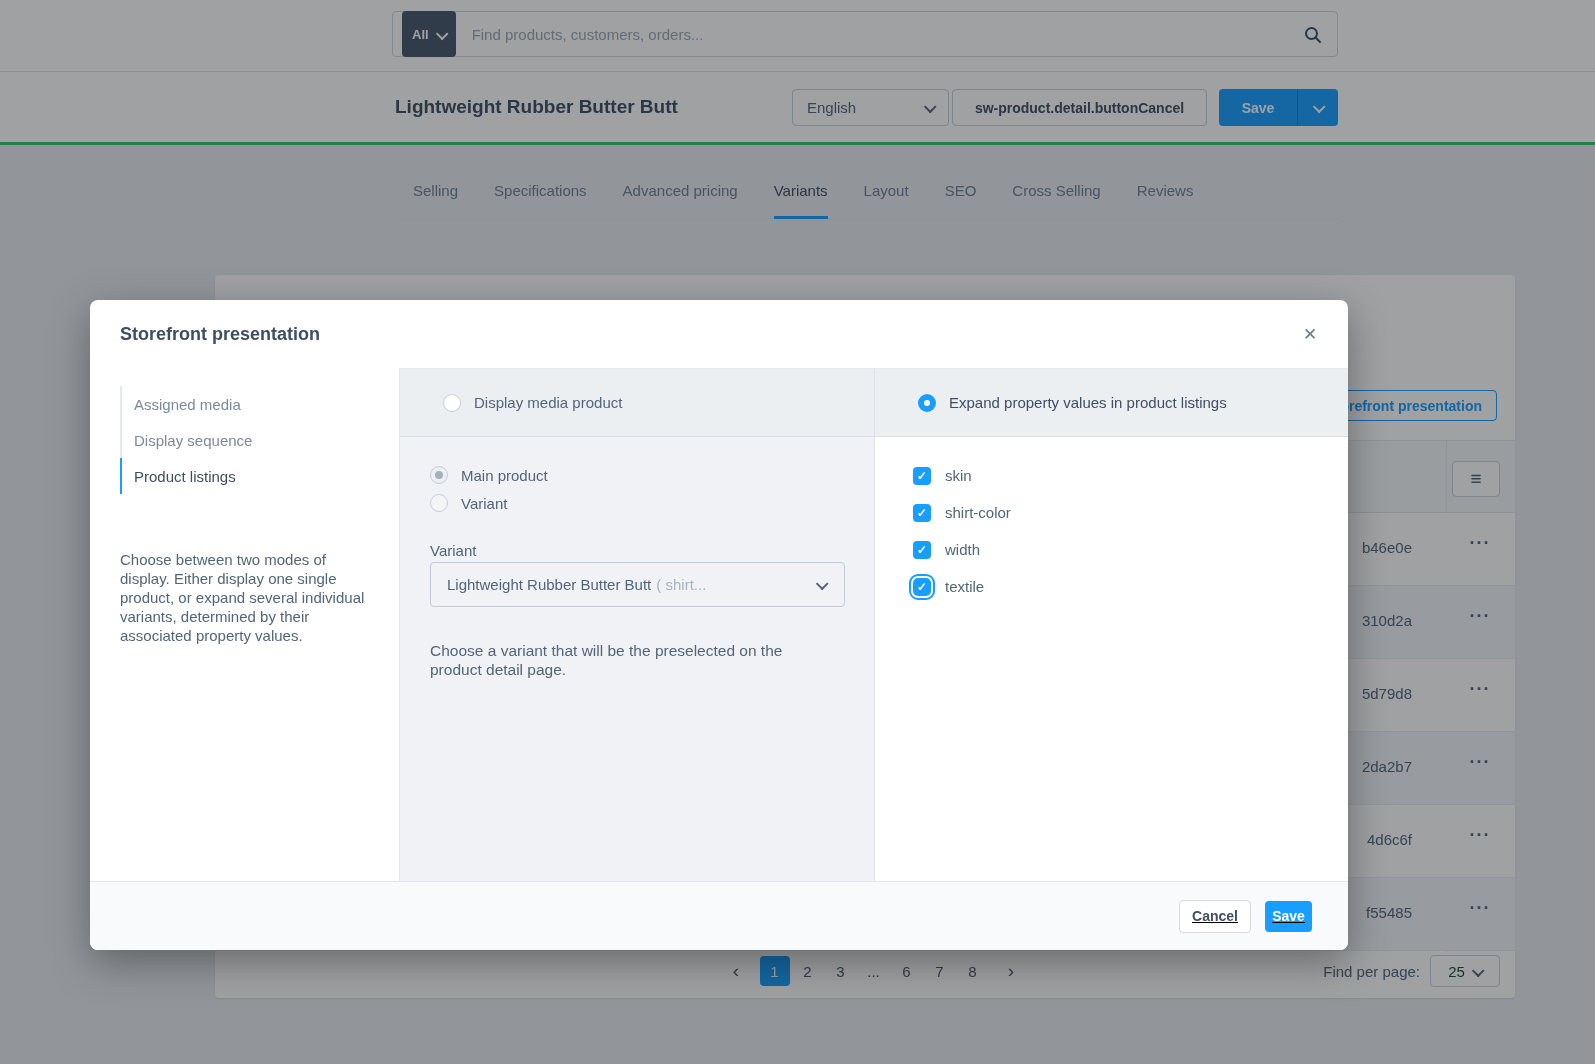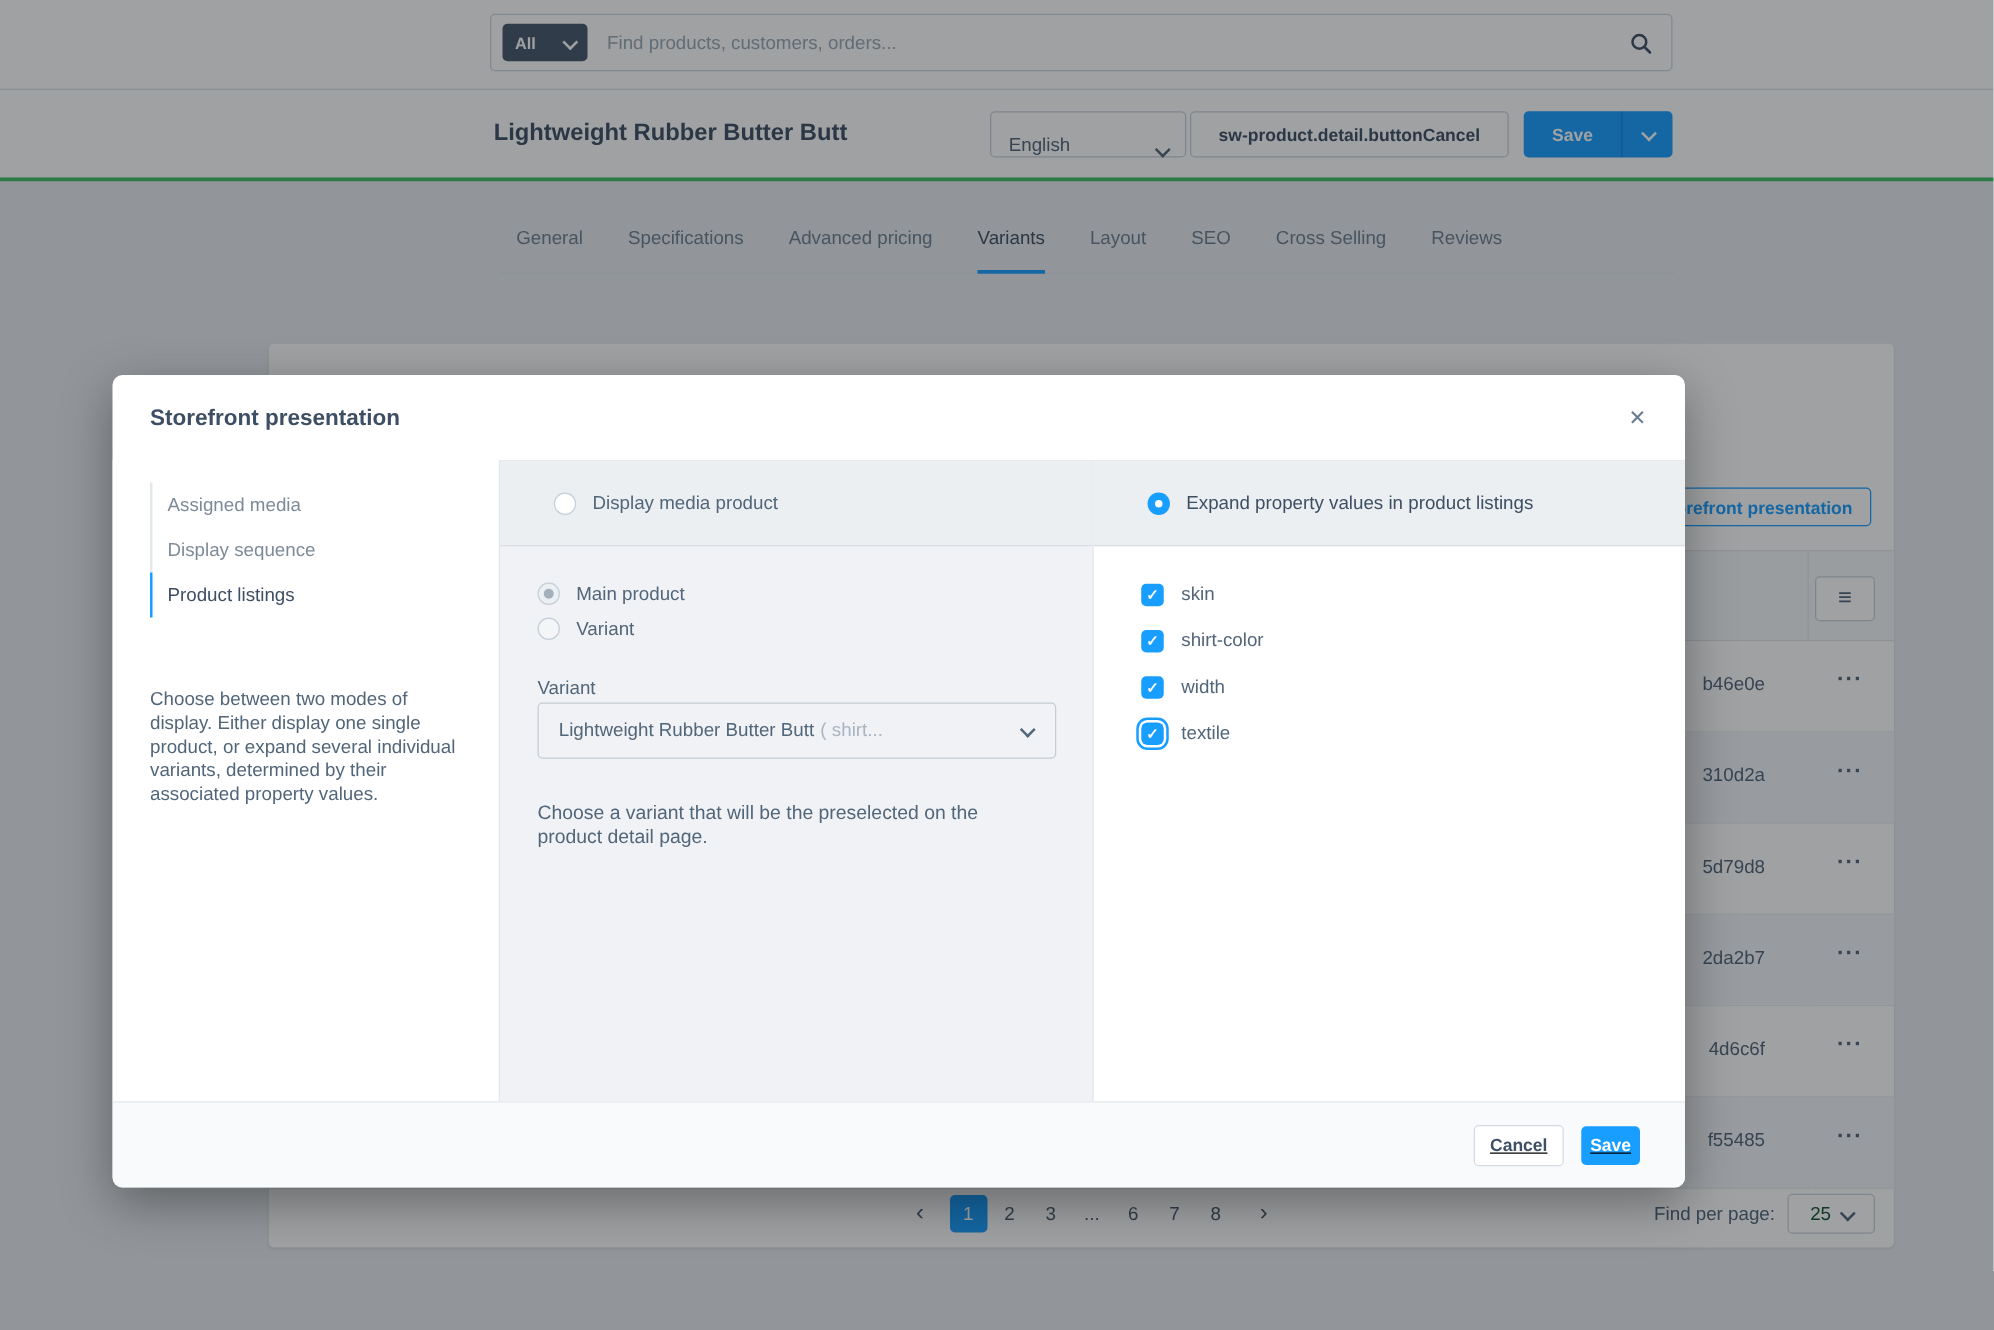--- a/index.html
+++ b/index.html
@@ -3,29 +3,29 @@
 <meta charset="utf-8">
 <style>
   html,body{margin:0;padding:0;}
   body{font-family:"Liberation Sans", sans-serif; background:#e9edf0; width:1595px;height:1064px;overflow:hidden;}
   .stage{position:relative;width:1595px;height:1064px;background:#e9edf0;overflow:hidden;}
   .abs{position:absolute;box-sizing:border-box;}
 
   
   .topbar{left:0;top:0;width:1595px;height:72px;background:#ffffff;border-bottom:1px solid #dde2e7;}
   .searchbox{left:392px;top:11px;width:946px;height:46px;background:#ffffff;border:1px solid #cfd7de;border-radius:4px;display:flex;align-items:center;}
-  .search-type{margin-left:9px;height:30px;background:#47586a;border-radius:4px;color:#fff;font-size:13px;font-weight:bold;display:flex;align-items:center;padding:0 10px;gap:22px;}
+  .search-type{margin-left:9px;height:46px;background:#47586a;border-radius:4px;color:#fff;font-size:13px;font-weight:bold;display:flex;align-items:center;padding:0 10px;gap:8px;}
   .chev{width:7px;height:7px;border-right:2px solid currentColor;border-bottom:2px solid currentColor;transform:rotate(45deg) translateY(-1px);display:inline-block;}
   .search-placeholder{margin-left:16px;color:#9aa8b4;font-size:15px;}
   .search-icon{position:absolute;right:14px;top:13px;}
 
   
   .smartbar{left:0;top:72px;width:1595px;height:71px;background:#ffffff;}
   .page-title{left:395px;top:24px;font-size:19px;font-weight:bold;color:#3e4f63;}
-  .lang-select{left:792px;top:17px;width:157px;height:37px;background:#fff;border:1px solid #c9d2da;border-radius:4px;display:flex;align-items:flex-end;justify-content:space-between;padding:0 14px;color:#52667a;font-size:15px;}
+  .lang-select{left:792px;top:17px;width:157px;height:37px;background:#fff;border:1px solid #c9d2da;border-radius:4px;display:flex;align-items:center;justify-content:space-between;padding:0 14px;color:#52667a;font-size:15px;}
   .btn-outline{background:#fff;border:1px solid #c9d2da;border-radius:4px;color:#3e4f63;font-size:14px;font-weight:bold;display:flex;align-items:center;justify-content:center;}
   .cancel-key-btn{left:952px;top:17px;width:255px;height:37px;}
   .save-split{left:1219px;top:17px;width:119px;height:37px;background:#189eff;border-radius:4px;display:flex;color:#fff;}
   .save-main{width:78px;display:flex;align-items:center;justify-content:center;font-size:14px;font-weight:bold;}
   .save-arrow{flex:1;border-left:1px solid rgba(0,0,0,0.18);display:flex;align-items:center;justify-content:center;}
   .greenline{left:0;top:142px;width:1595px;height:3px;background:#3cc065;}
 
   
   .tabs{left:400px;top:146px;width:940px;height:73px;display:flex;align-items:flex-end;gap:36px;padding-left:13px;border-bottom:1px solid #e1e6ea;}
   .tab{font-size:15px;color:#6f8091;padding-bottom:17px;border-bottom:3px solid transparent;margin-bottom:-1px;}
@@ -120,21 +120,21 @@
     <div class="abs save-split">
       <div class="save-main">Save</div>
       <div class="save-arrow">
         <span class="chev"></span>
       </div>
     </div>
   </div>
   <div class="abs greenline"></div>
 
   <div class="abs tabs">
-    <div class="tab">General</div>
+    <div class="tab">Selling</div>
     <div class="tab">Specifications</div>
     <div class="tab">Advanced pricing</div>
     <div class="tab active">Variants</div>
     <div class="tab">Layout</div>
     <div class="tab">SEO</div>
     <div class="tab">Cross Selling</div>
     <div class="tab">Reviews</div>
   </div>
 
   <div class="abs card">

